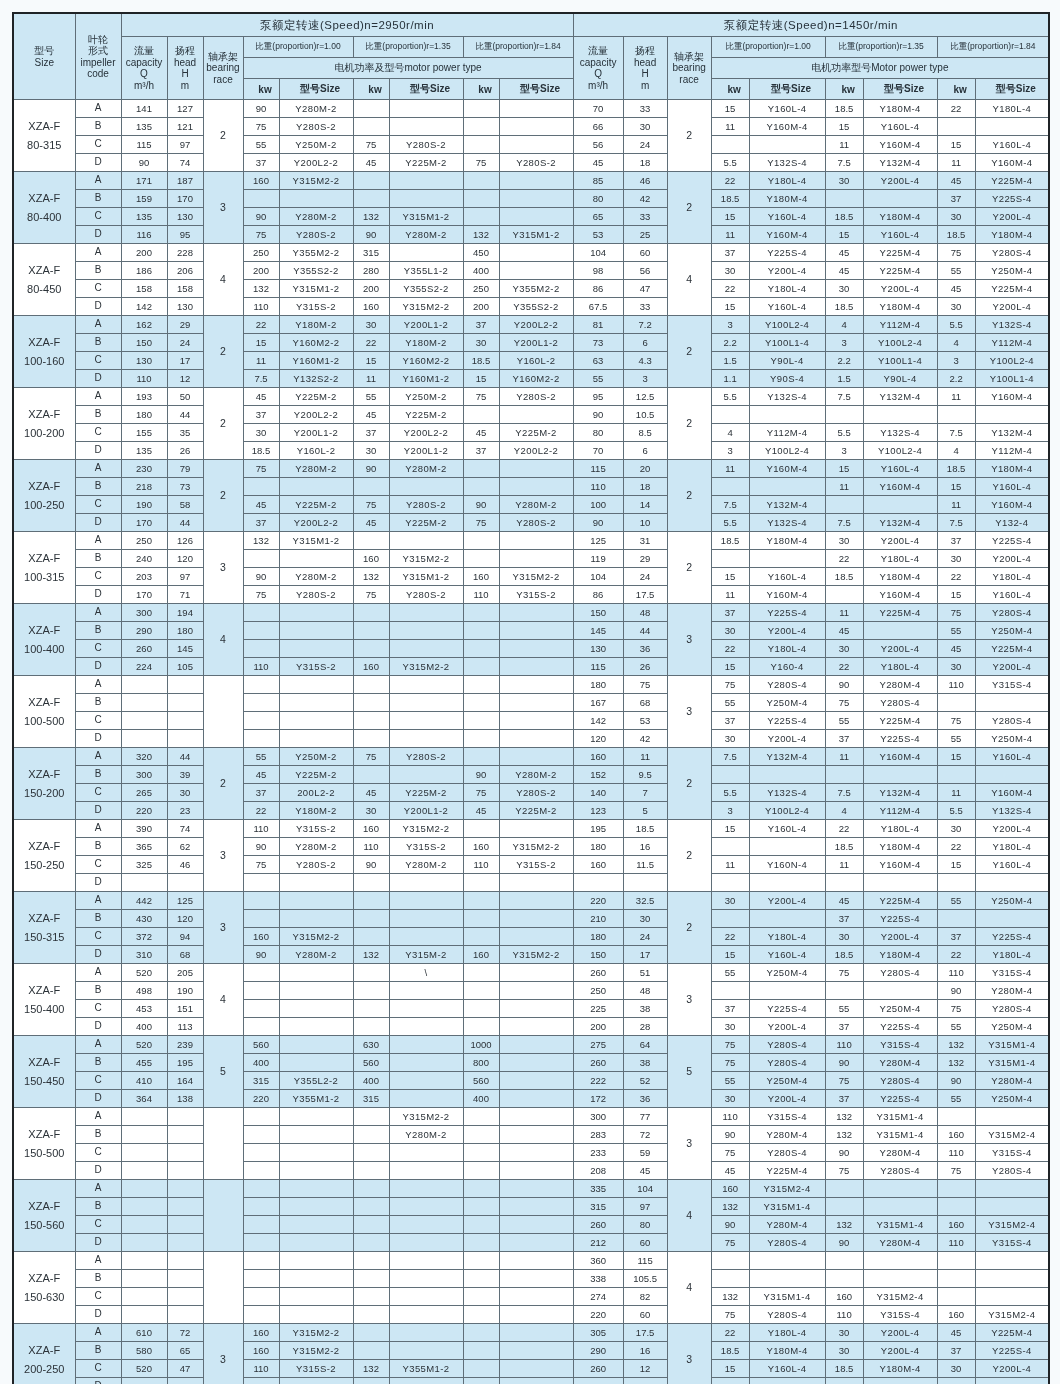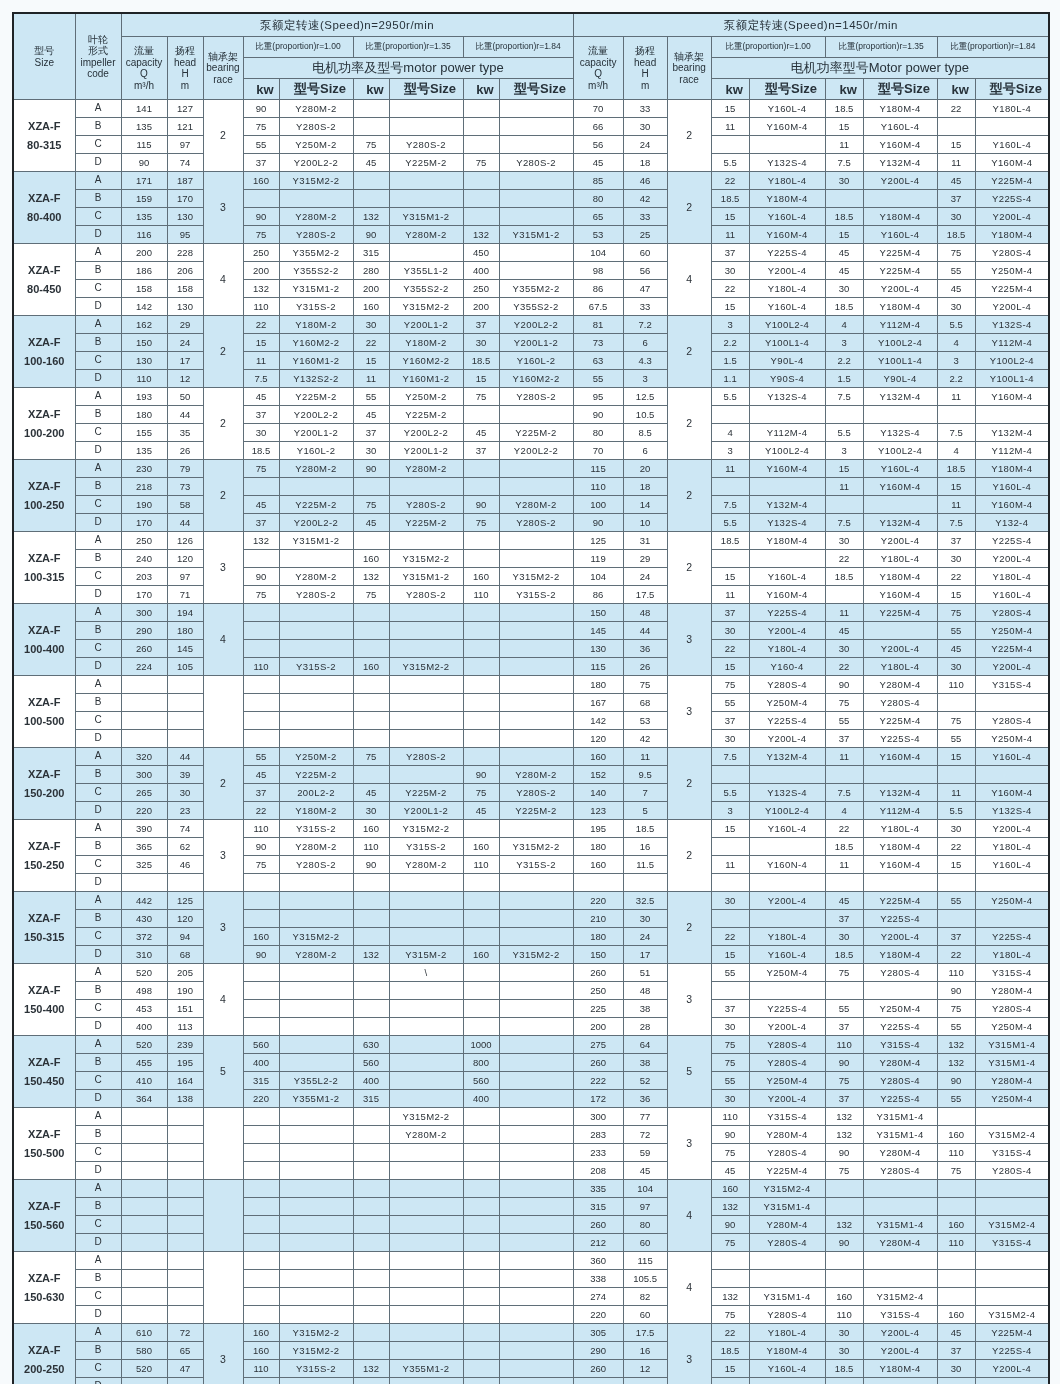--- a/index.html
+++ b/index.html
@@ -25,30 +25,30 @@
     padding:0;
   }
   thead th{
     background:#cde7f4;
     font-weight:normal;
     color:#27323a;
   }
   .h-big{font-size:11.5px;height:22px;letter-spacing:0.5px;}
   .h-cn{font-size:10px;white-space:pre-line;line-height:1.15;}
   .h-prop{font-size:8.5px;height:20px;}
-  .h-power{font-size:13px;height:20px;margin-left:39px;}
-  .h-kw{font-size:13px;height:20px;font-weight:bold;padding-left:8px;}
+  .h-power{font-size:10px;height:20px;margin-left:39px;}
+  .h-kw{font-size:10px;height:20px;font-weight:bold;padding-left:8px;}
   tbody td{
     font-size:9.5px;
     height:17px;
     line-height:1.05;
   }
   tr.white td{background:#ffffff;}
   tr.blue td{background:#cde7f4;}
-  .model-cell{font-size:11px;white-space:pre-line;line-height:1.7;font-weight:bold;}
+  .model-cell{font-size:11px;white-space:pre-line;line-height:1.7;}
   .code-cell{font-size:10px;}
   .bearing-cell{font-size:10.5px;}
   .size-cell{letter-spacing:0.4px;}
 </style>
 </head>
 <body>
 
 <div class="sheet">
   <table>
     <colgroup>

